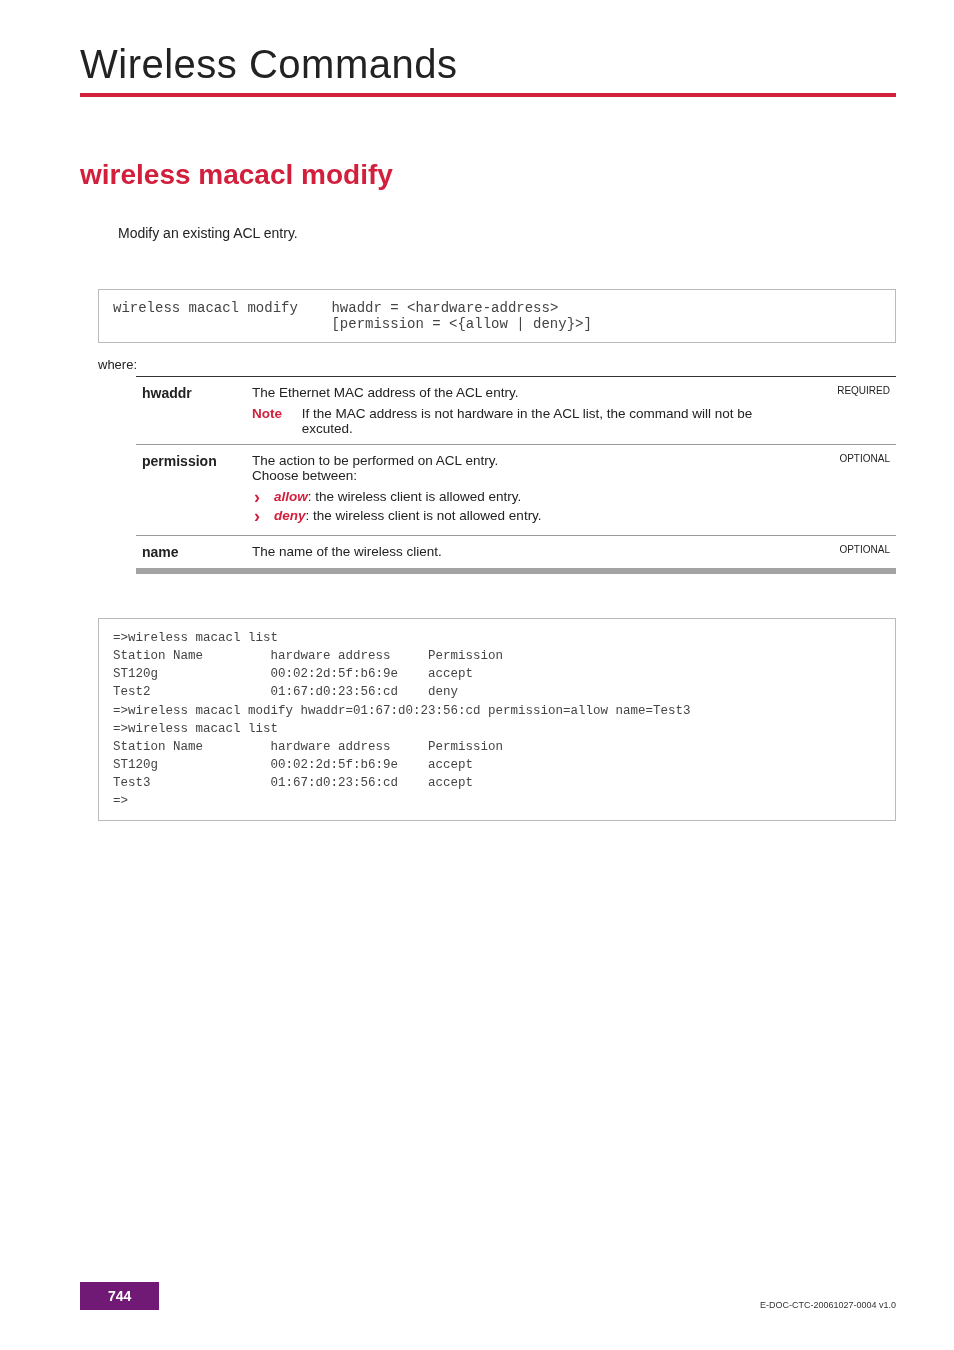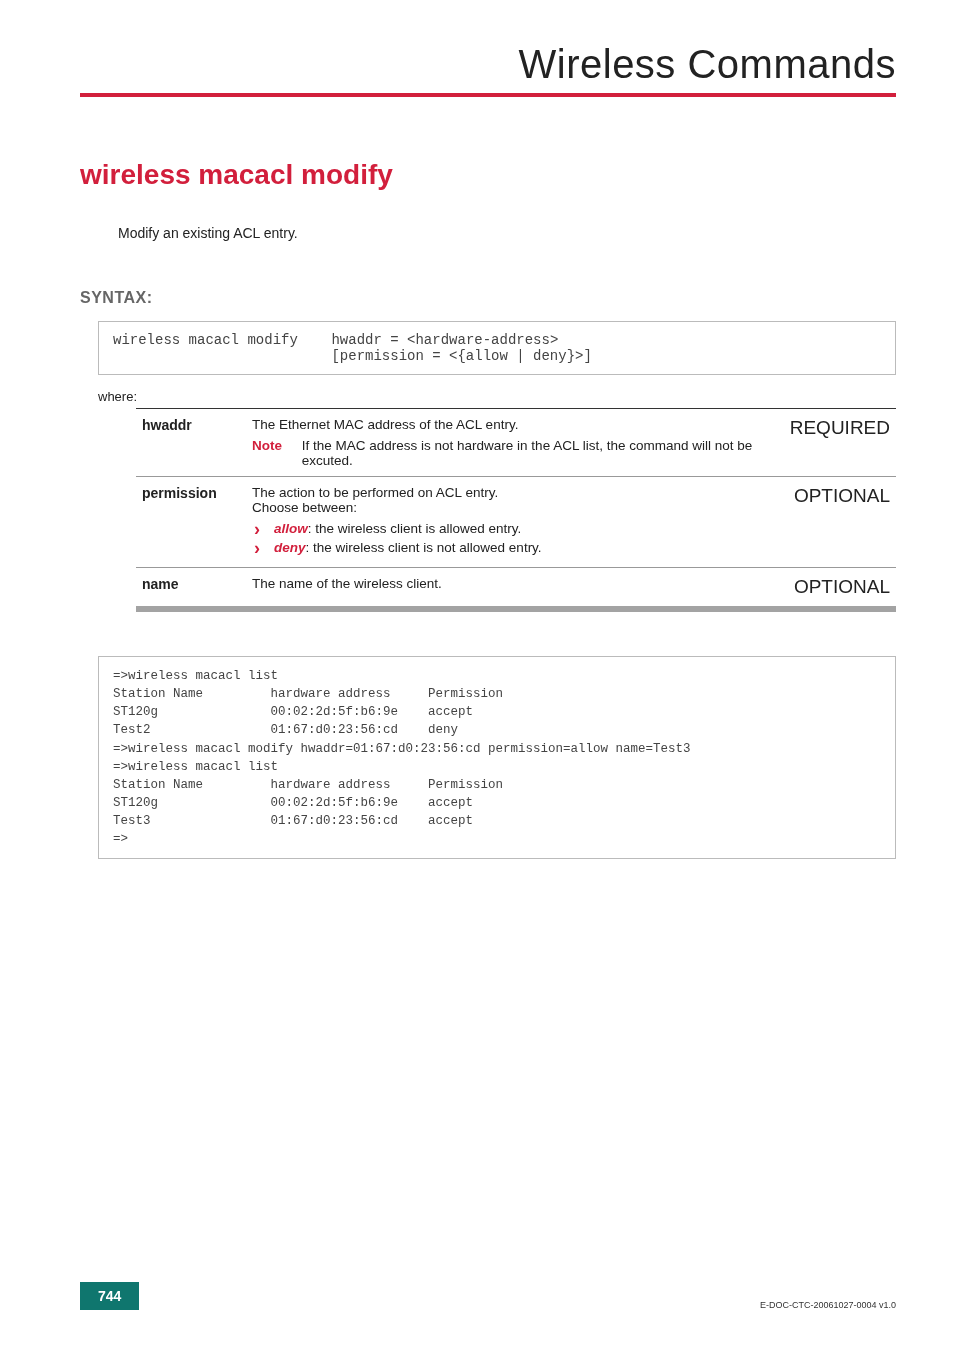--- a/index.html
+++ b/index.html
@@ -1,59 +1,58 @@
 <!DOCTYPE html>
 <html><head>
 <meta charset="utf-8">
 <style>
   * { box-sizing: border-box; margin: 0; padding: 0; }
   html, body { width: 954px; height: 1350px; background: #fff; font-family: Arial, Helvetica, sans-serif; color: #222; }
   .page { width: 954px; height: 1350px; position: relative; padding: 42px 58px 42px 80px; }
-  .header { text-align: right; font-size: 40px; font-weight: 300; color: #222; letter-spacing: 0.5px; margin-bottom: 6px; font-stretch: condensed; }
+  .header { text-align: left; font-size: 40px; font-weight: 300; color: #222; letter-spacing: 0.5px; margin-bottom: 6px; font-stretch: condensed; }
   .rule-thick { height: 4px; background: #d21f3c; margin-bottom: 62px; }
   h1.title { color: #d21f3c; font-size: 28px; font-weight: 700; margin-bottom: 34px; }
   .intro { font-size: 14px; margin-left: 38px; margin-bottom: 48px; }
   h2.section { color: #666; font-size: 16px; font-weight: 700; letter-spacing: 0.5px; margin-bottom: 14px; }
   .syntax-box { border: 1px solid #bbb; padding: 10px 14px; font-family: "Courier New", monospace; font-size: 14px; color: #444; margin-left: 18px; margin-bottom: 14px; }
   .syntax-row { display: flex; }
   .syntax-cmd { white-space: pre; }
   .syntax-args { white-space: pre; }
   .where { font-size: 13px; margin-left: 18px; margin-bottom: 4px; }
   .param-table { width: calc(100% - 56px); margin-left: 56px; border-collapse: collapse; font-size: 13.5px; margin-bottom: 44px; }
   .param-table td { vertical-align: top; padding: 8px 6px; }
   .param-table tr { border-top: 1px solid #999; }
   .param-table tr:last-child { border-bottom: 6px solid #a3a3a3; margin-left: 30px; }
   .param-table tr.dark { border-top: 1.5px solid #333; }
   .param-name { width: 110px; font-size: 14px; font-weight: bold; }
   .param-desc { }
-  .param-req { width: 100px; text-align: right; font-size: 19px; }
+  .param-req { width: 100px; text-align: right; font-size: 10px; }
   .note-label { color: #d21f3c; font-weight: 700; display: inline-block; width: 46px; vertical-align: top; }
   .note-text { display: inline-block; width: calc(100% - 52px); }
   .bullet-list { list-style: none; margin-top: 6px; }
   .bullet-list li { position: relative; padding-left: 22px; margin-bottom: 4px; }
   .bullet-list li::before { content: "›"; position: absolute; left: 2px; top: -2px; color: #d21f3c; font-weight: 900; font-size: 18px; }
   .opt-em { color: #d21f3c; font-style: italic; font-weight: 700; }
   .example-box { border: 1px solid #bbb; padding: 10px 14px; font-family: "Courier New", monospace; font-size: 12.5px; color: #444; margin-left: 18px; white-space: pre; line-height: 1.45; }
   .footer { position: absolute; left: 80px; right: 58px; bottom: 40px; display: flex; justify-content: space-between; align-items: flex-end; }
-  .page-badge { background: #0f766e; color: #fff; font-weight: 700; font-size: 14px; padding: 6px 18px; }
+  .page-badge { background: #701a75; color: #fff; font-weight: 700; font-size: 14px; padding: 6px 28px; }
   .doc-id { font-size: 9px; color: #333; }
 </style>
 </head>
 <body>
 
 <div class="page">
 
   <div class="header">Wireless Commands</div>
   <div class="rule-thick"></div>
 
   <h1 class="title">wireless macacl modify</h1>
 
   <p class="intro">Modify an existing ACL entry.</p>
 
-  <h2 class="section">SYNTAX:</h2>
 
   <div class="syntax-box">
     <div class="syntax-row">
       <span class="syntax-cmd">wireless macacl modify</span>
         <span class="syntax-cmd">    </span>
         <span class="syntax-args">hwaddr = &lt;hardware-address&gt;</span>
     </div>
     <div class="syntax-row">
       <span class="syntax-cmd">                          </span>
         <span class="syntax-args">[permission = &lt;{allow | deny}&gt;]</span>

